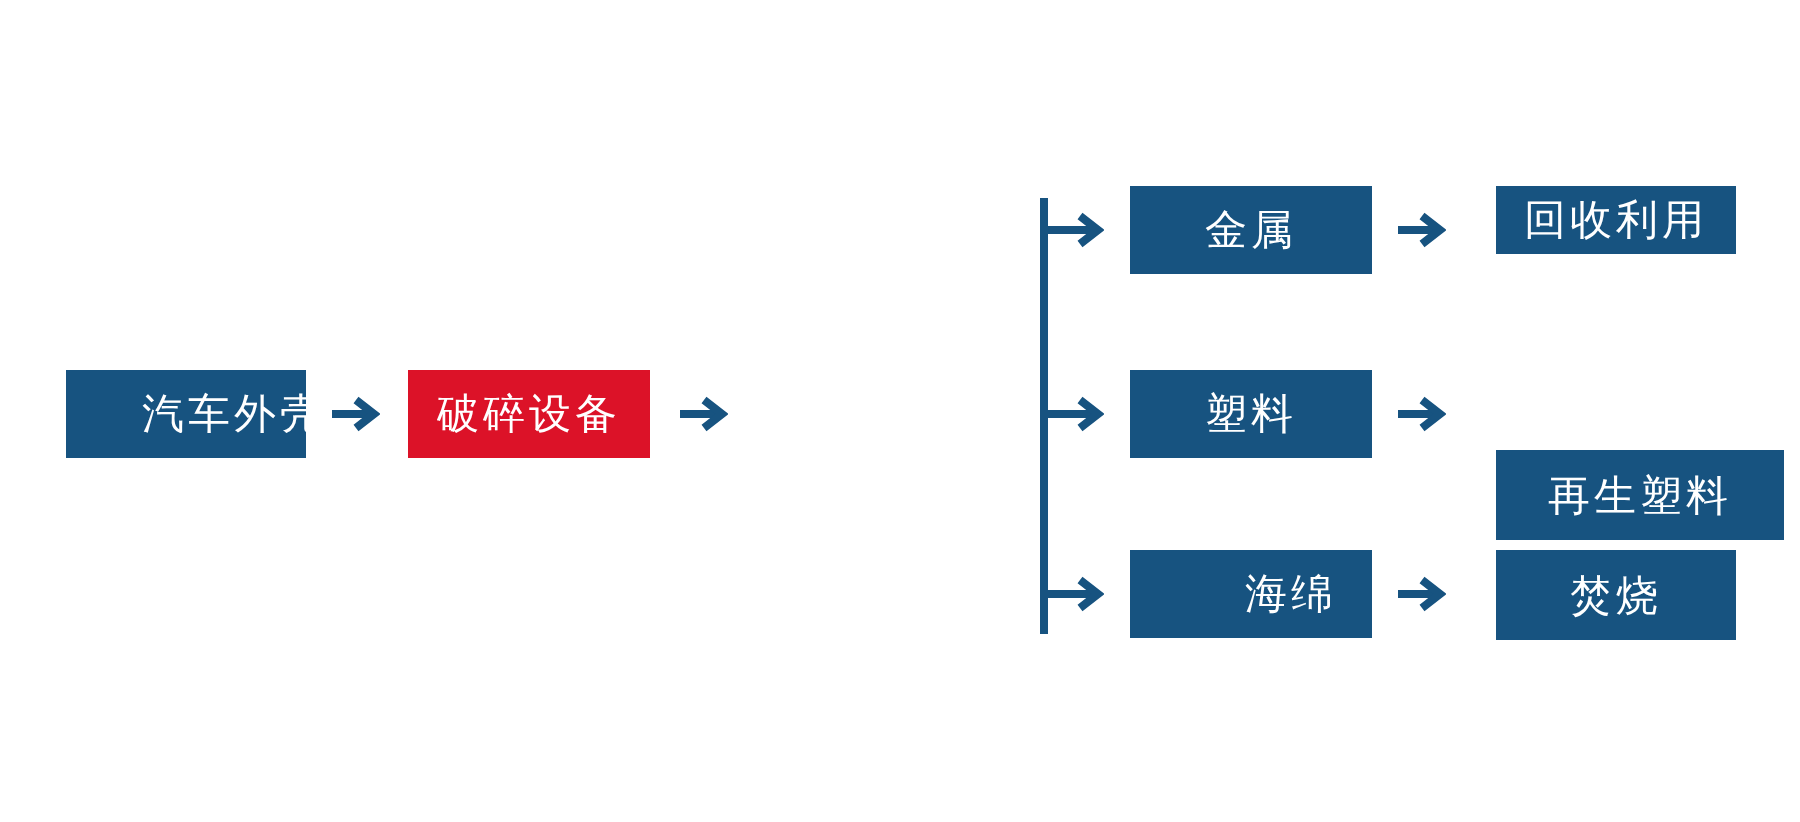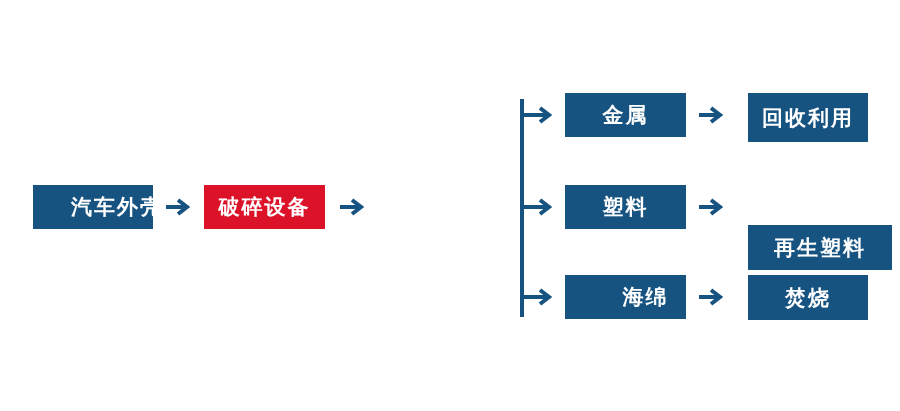--- a/index.html
+++ b/index.html
@@ -19,21 +19,21 @@
     height:411px;
     background:var(--bg);
     overflow:hidden;
   }
   .node{
     position:absolute;
     display:flex;
     align-items:center;
     justify-content:center;
     color:var(--boxtext);
-    font-weight:bold;
+    font-weight:normal;
     font-size:21px;
     letter-spacing:2px;
     white-space:nowrap;
     box-sizing:border-box;
   }
   .node.blue{background:var(--blue);}
   .node.red{background:var(--red);}
   .arrow{
     position:absolute;
     line-height:0;
@@ -97,21 +97,21 @@
     </svg>
   </div>
 
   <div class="node blue" style="left:565px;top:93px;width:121px;height:44px;">金属</div>
   <div class="arrow" style="left:699px;top:106px;">
     <svg width="24" height="18" viewBox="0 0 24 18">
       <line x1="0" y1="9" x2="20" y2="9" stroke-width="4"></line>
       <polyline points="12,2 21,9 12,16" stroke-width="4"></polyline>
     </svg>
   </div>
-  <div class="node blue" style="left:748px;top:93px;width:120px;height:49px;">回收利用</div>
+  <div class="node blue" style="left:748px;top:93px;width:120px;height:34px;">回收利用</div>
 
   <div class="node blue" style="left:565px;top:185px;width:121px;height:44px;">塑料</div>
   <div class="arrow" style="left:699px;top:198px;">
     <svg width="24" height="18" viewBox="0 0 24 18">
       <line x1="0" y1="9" x2="20" y2="9" stroke-width="4"></line>
       <polyline points="12,2 21,9 12,16" stroke-width="4"></polyline>
     </svg>
   </div>
   <div class="node blue" style="left:748px;top:185px;width:144px;height:45px;margin-top:40px;">再生塑料</div>
 

